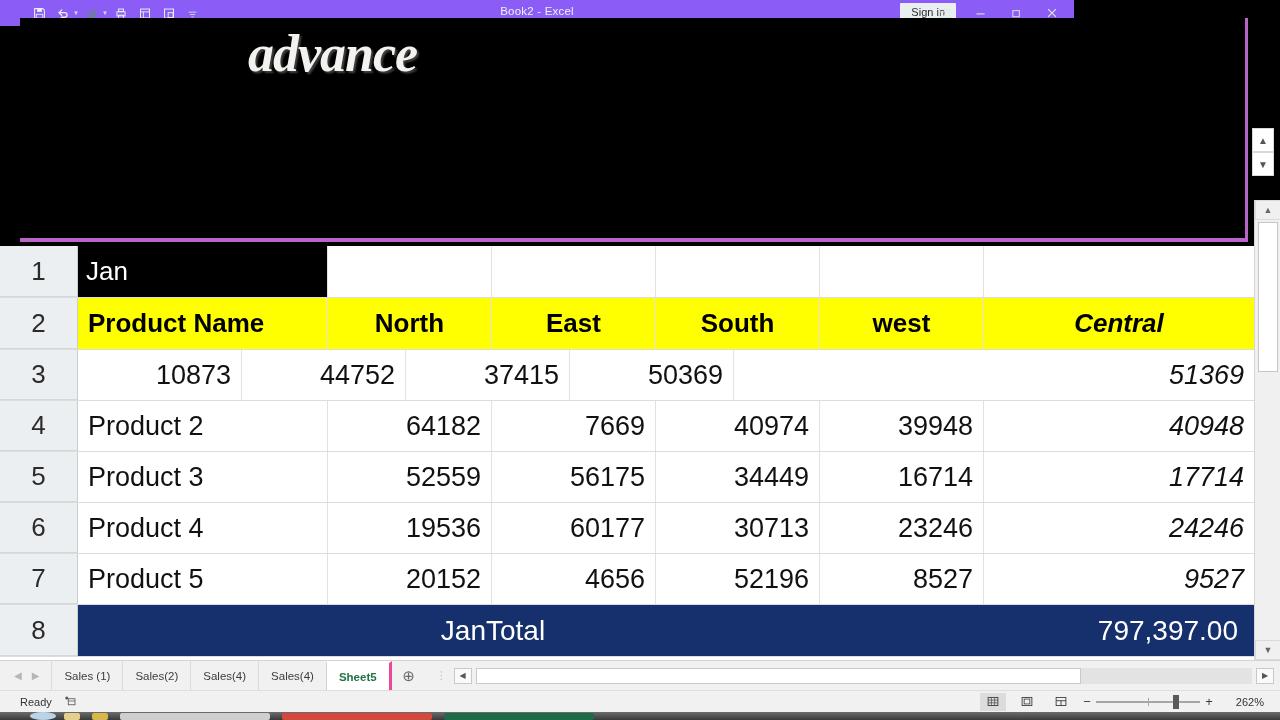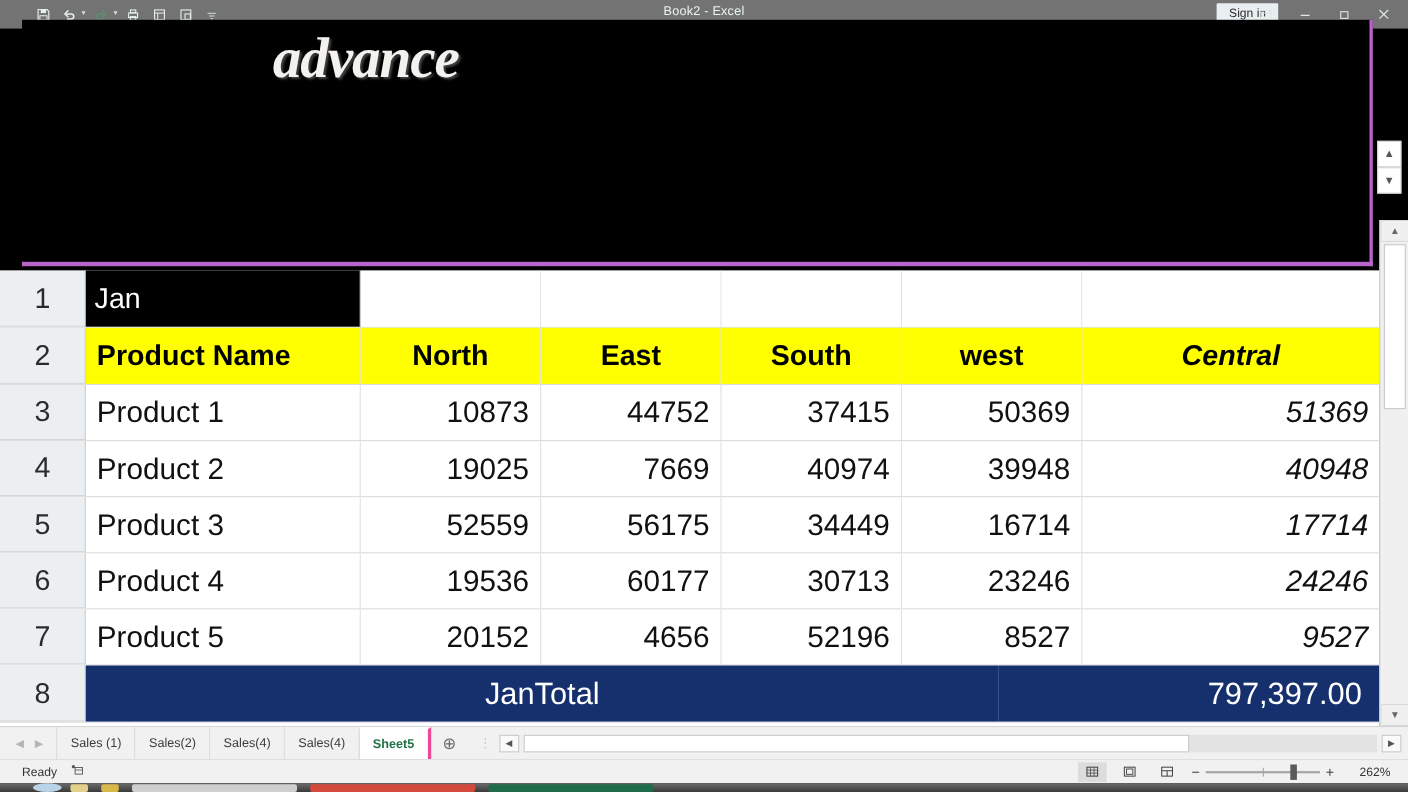--- a/index.html
+++ b/index.html
@@ -6,22 +6,22 @@
   html, body {
     width: 1280px; height: 720px;
     background: #000;
     font-family: "Liberation Sans", sans-serif;
     overflow: hidden;
   }
   #app { position: relative; width: 1280px; height: 720px; background: #000; }
 
   
   .titlebar {
-    position: absolute; left: 0; top: 0; width: 1280px; height: 26px;
-    background: #737373;
+    position: absolute; left: 0; top: 0; width: 1074px; height: 26px;
+    background: #8b5cf6;
     display: flex; align-items: center;
   }
   .qat { display: flex; align-items: center; gap: 2px; padding-left: 28px; }
   .qat-btn {
     width: 22px; height: 20px; display: flex; align-items: center; justify-content: center;
     color: #e8f2ec;
   }
   .qat-btn svg { display: block; }
   .qat-caret { font-size: 6px; color: #cfe3d7; margin-left: -3px; }
   .title-text {
@@ -246,32 +246,31 @@
       <div class="cell c-name">Product Name</div>
       <div class="cell c-num">North</div>
       <div class="cell c-num">East</div>
       <div class="cell c-num">South</div>
       <div class="cell c-num">west</div>
       <div class="cell c-last">Central</div>
     </div>
 
     <div class="row rdata">
       <div class="rowhead">3</div>
-      <div class="cell c-name">Product 1</div>
       <div class="cell c-num">10873</div>
       <div class="cell c-num">44752</div>
       <div class="cell c-num">37415</div>
       <div class="cell c-num">50369</div>
       <div class="cell c-last">51369</div>
     </div>
 
     <div class="row rdata">
       <div class="rowhead">4</div>
       <div class="cell c-name">Product 2</div>
-      <div class="cell c-num">19025</div>
+      <div class="cell c-num">64182</div>
       <div class="cell c-num">7669</div>
       <div class="cell c-num">40974</div>
       <div class="cell c-num">39948</div>
       <div class="cell c-last">40948</div>
     </div>
 
     <div class="row rdata">
       <div class="rowhead">5</div>
       <div class="cell c-name">Product 3</div>
       <div class="cell c-num">52559</div>

